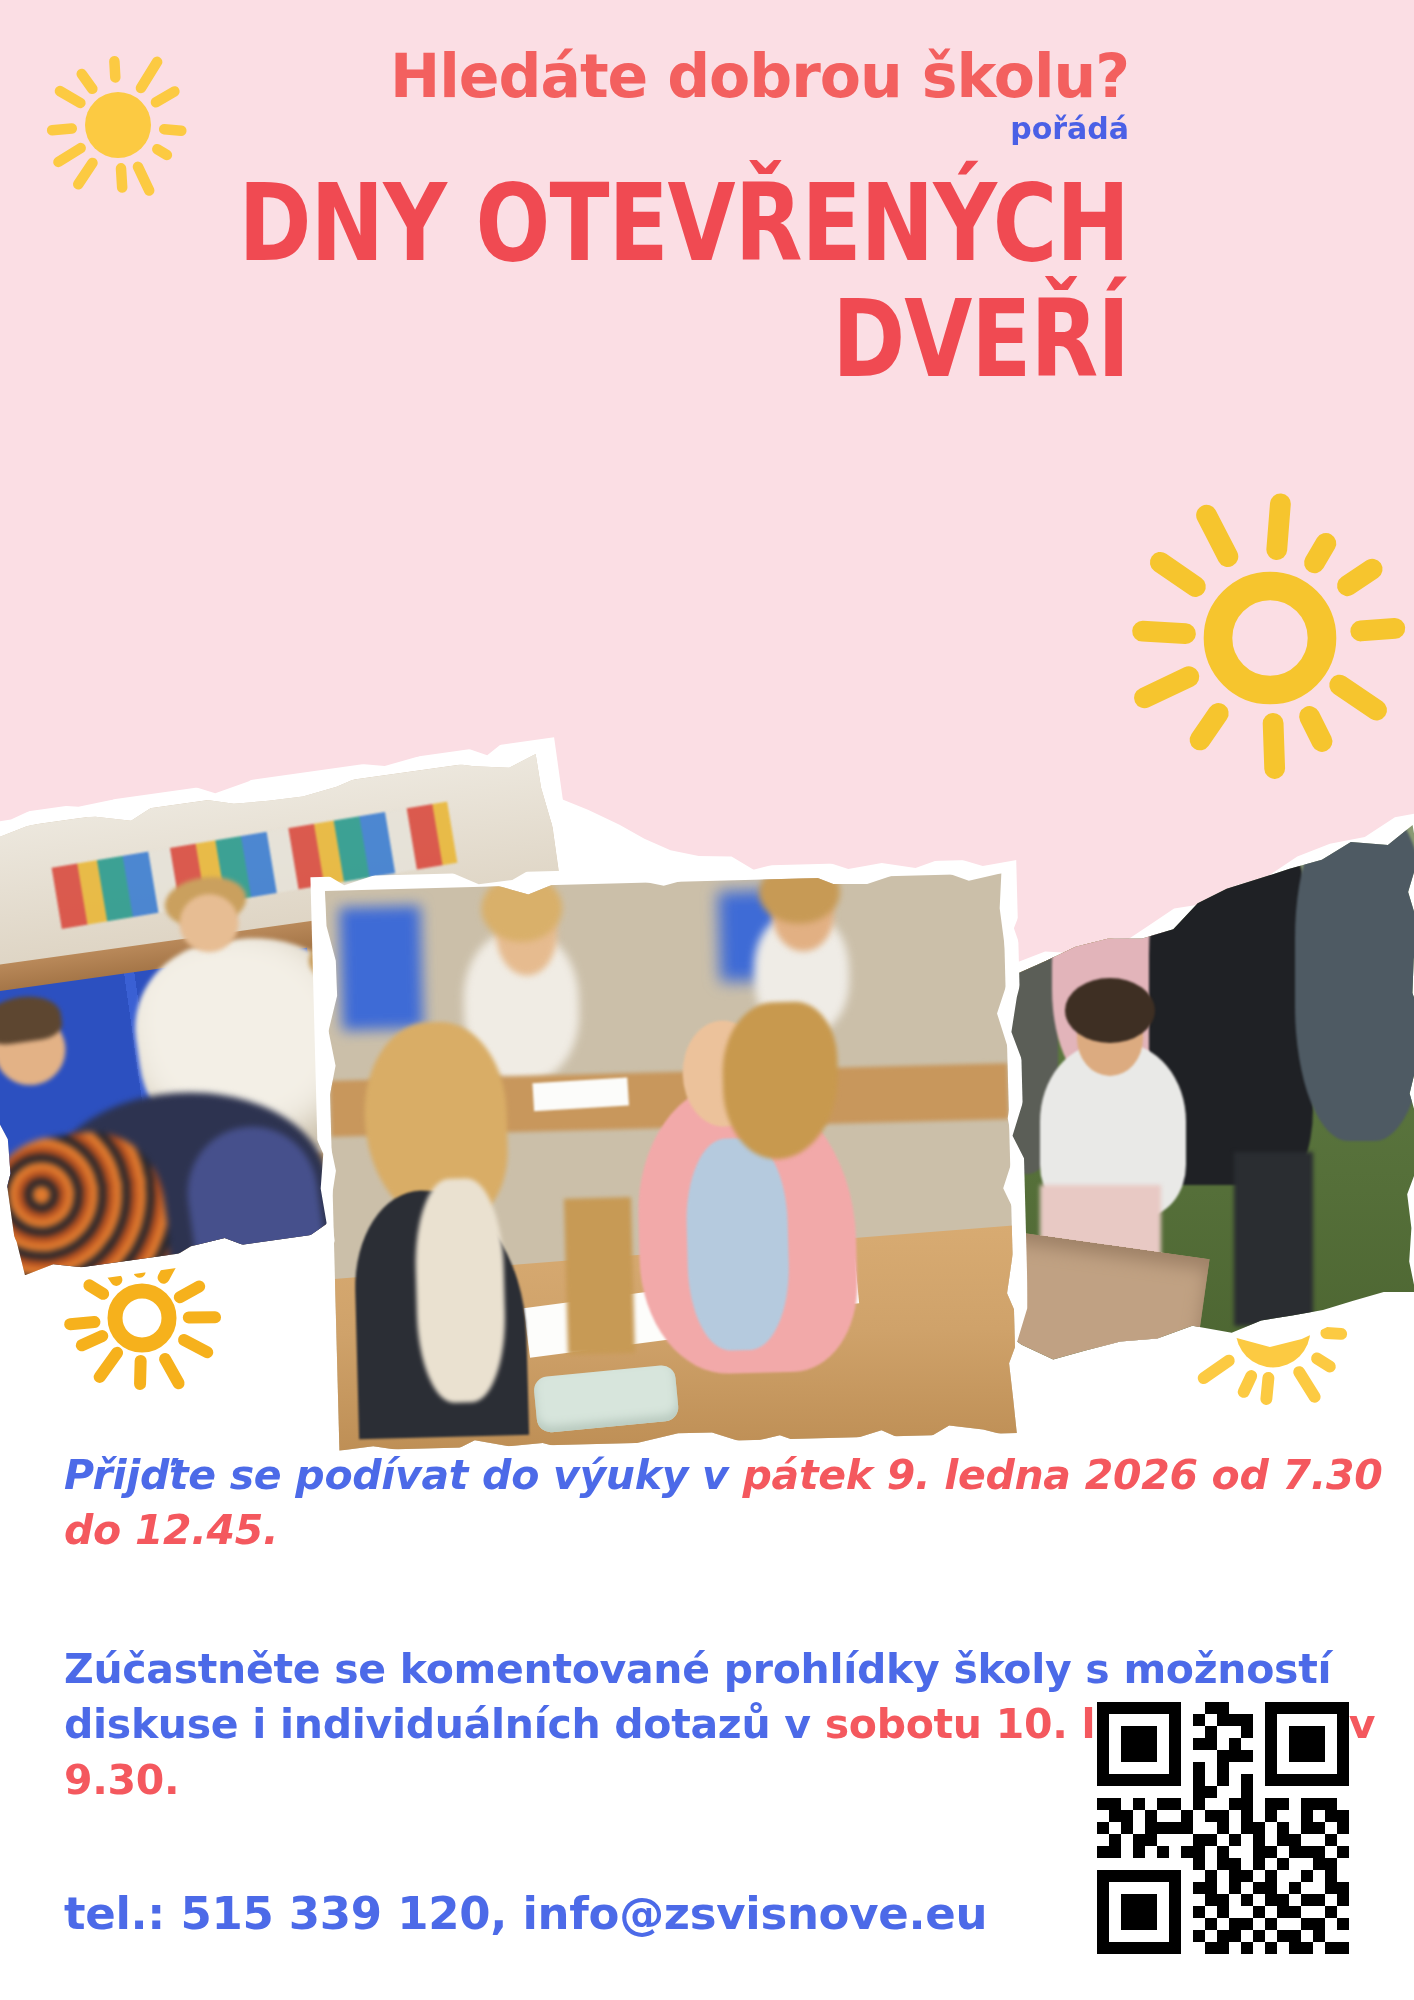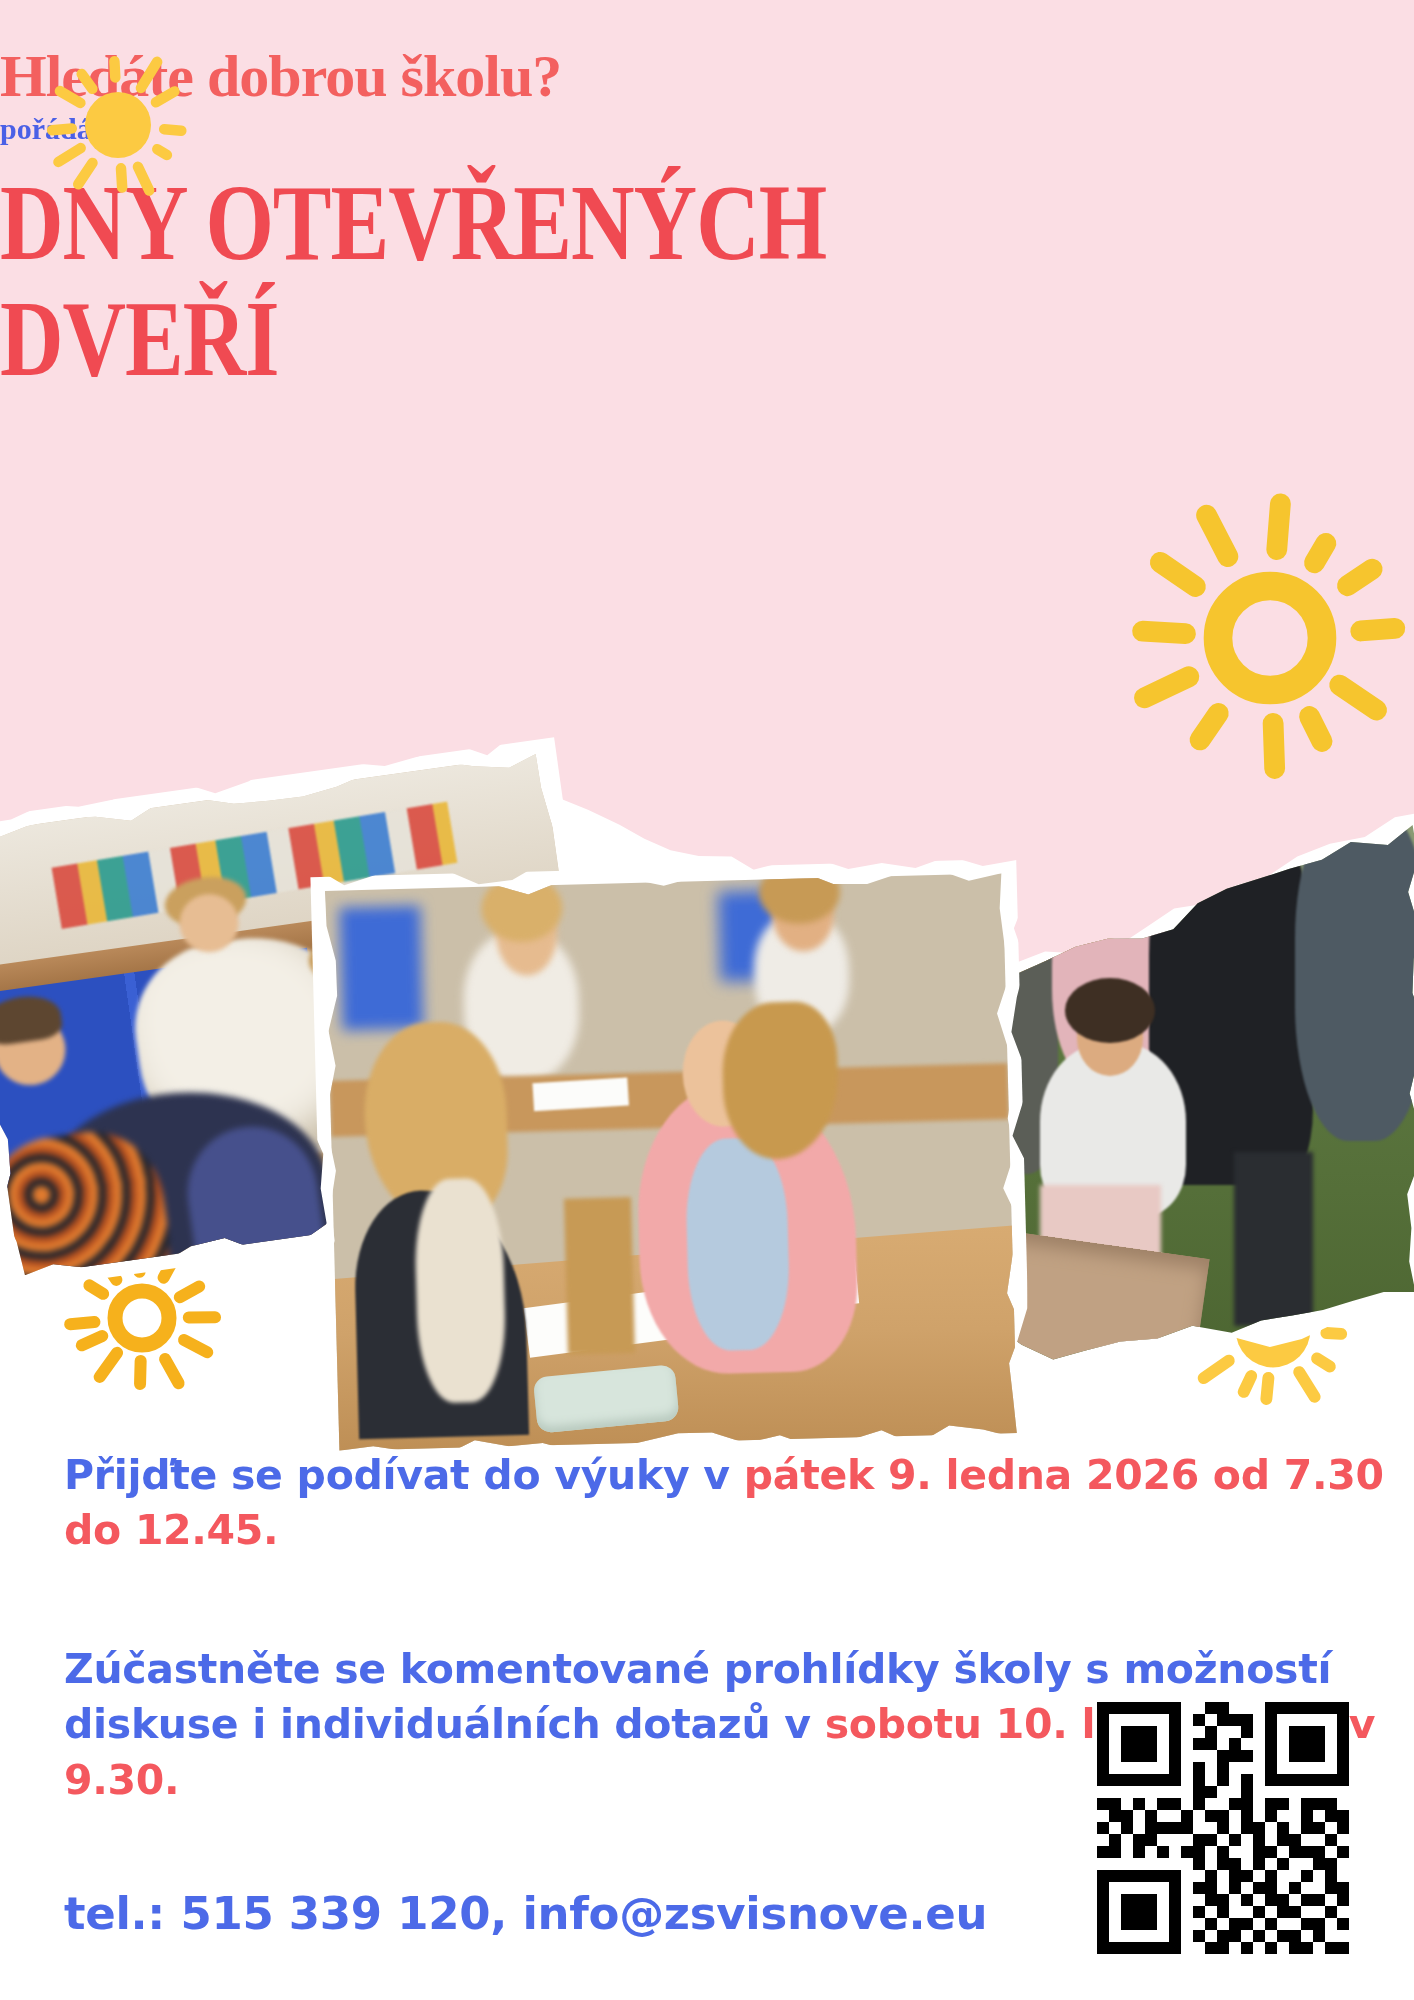--- a/index.html
+++ b/index.html
@@ -3,21 +3,21 @@
 <meta charset="utf-8">
 <style>
   html,body{margin:0;padding:0;background:#ffffff;}
   body{font-family:"DejaVu Sans","Liberation Sans",sans-serif;font-weight:700;}
   #page{position:relative;width:1414px;height:2000px;overflow:hidden;background:#ffffff;}
 
   
   #pinkblock{position:absolute;left:-10px;top:-10px;width:1434px;height:1210px;background:var(--pink);}
 
   
-  #header{position:absolute;left:0;top:44px;width:1114px;text-align:left;line-height:1.08;font-family:Liberation Serif, serif;}
+  #header{position:absolute;left:15px;top:44px;width:1114px;text-align:right;line-height:1.08;}
   .h-question{font-size:60px;letter-spacing:-1px;color:var(--red-top);}
   .h-tagline{font-size:45px;margin-top:10px;color:var(--red-top);}
   .h-school{font-size:78px;letter-spacing:-2.5px;margin-top:12px;color:var(--blue);}
   .h-verb{font-size:30px;margin-top:4px;color:var(--blue);}
   .h-event{font-size:88px;letter-spacing:-1px;color:var(--red-big);height:108px;
            transform:scaleY(1.22);transform-origin:top center;}
   .h-event1{margin-top:20px;}
   .h-event2{margin-top:8px;}
 
   
@@ -96,21 +96,21 @@
   .pr .r11{left:44%;top:32%;width:11%;height:14%;background:#dcab80;border-radius:50%;filter:blur(1px);}
   .pr .r12{left:42%;top:28%;width:15%;height:12%;background:#3e2f23;border-radius:50%;filter:blur(1px);}
   .pr .r13{left:38%;top:66%;width:20%;height:30%;background:#e8c9c4;filter:blur(2px);}
   .pr .r14{left:-8%;top:74%;width:72%;height:36%;background:#c0a183;transform:rotate(8deg);
            box-shadow:inset 0 10px 18px #9d8066;}
   .pr .r15{left:20%;top:50%;width:11%;height:9%;background:#eef0f2;border-radius:40%;filter:blur(1px);}
   .pr .r16{left:70%;top:60%;width:13%;height:32%;background:#2a2d31;filter:blur(2px);}
 
   
   .para{position:absolute;left:64px;width:1330px;font-size:41px;line-height:1.35;letter-spacing:-0.3px;z-index:6;}
-  #para1{top:1448px;}
+  #para1{top:1448px;font-style:italic;}
   #para2{top:1642px;}
   #contact{top:1884px;position:absolute;left:64px;width:1000px;font-size:45px;line-height:1.35;
            letter-spacing:-0.3px;color:var(--blue-body);z-index:6;}
   .c-blue{color:var(--blue-body);}
   .c-red{color:var(--red-body);}
 
   
   #qr{position:absolute;left:1097px;top:1702px;width:252px;height:252px;display:grid;
       grid-template-columns:repeat(21,1fr);grid-template-rows:repeat(21,1fr);background:#ffffff;z-index:7;}
   #qr b{display:block;}

